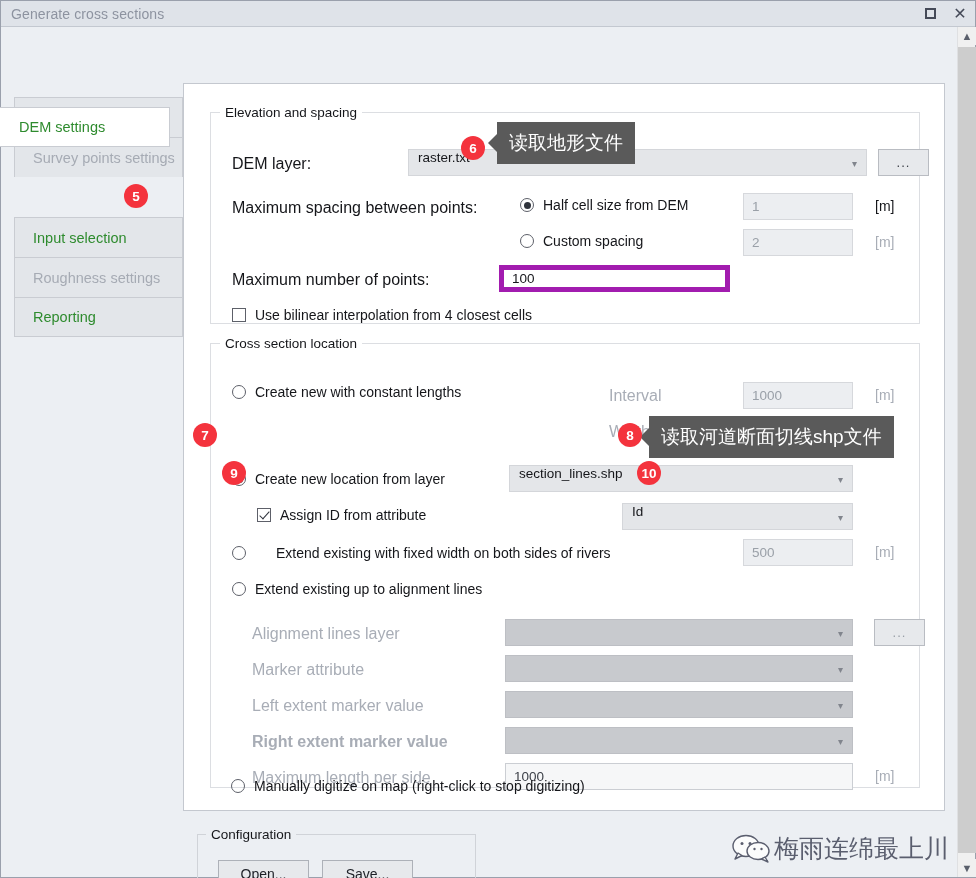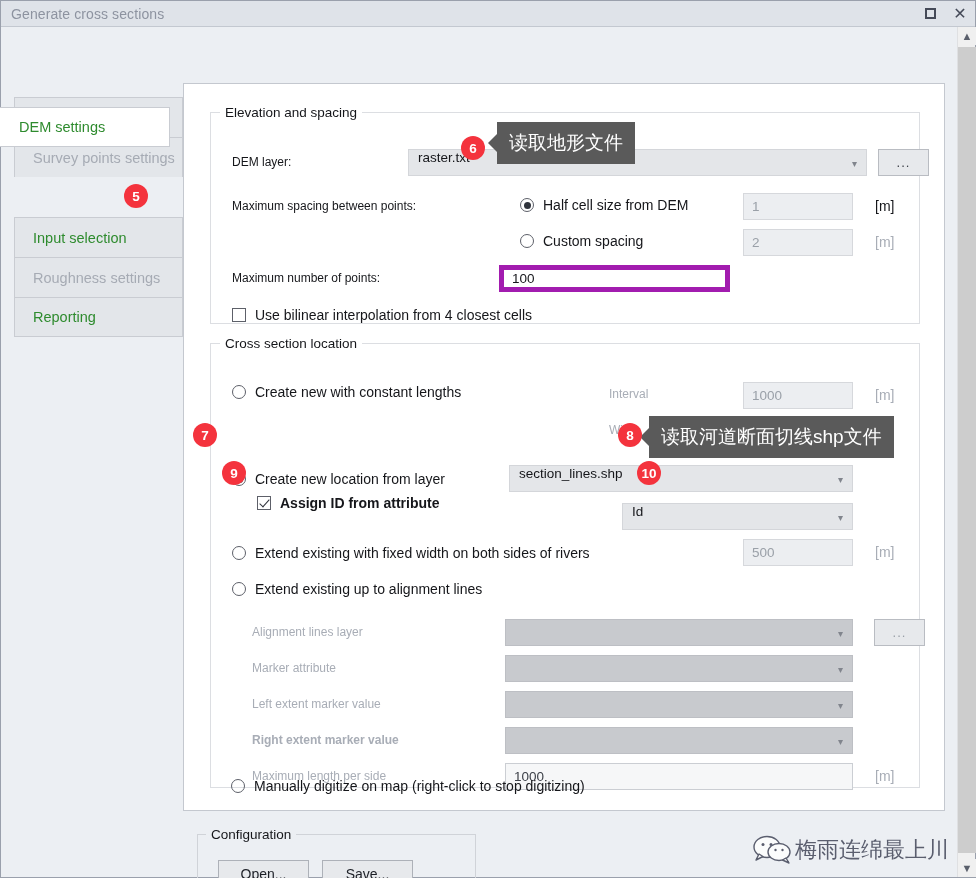--- a/index.html
+++ b/index.html
@@ -133,21 +133,21 @@
     background: transparent;
   }
   fieldset.group > legend {
     font-size: 13.5px; color: #15161a;
     padding: 0 5px; margin-left: 9px;
   }
   .grp-elev { left: 26px; top: 21px; width: 710px; height: 219px; }
   .grp-cross { left: 26px; top: 252px; width: 710px; height: 452px; }
 
   .row { position: absolute; display: flex; align-items: center; }
-  .lbl { font-size: 12px; color: #15161a; text-align: right; }
+  .lbl { font-size: 16px; color: #15161a; text-align: right; }
   .lbl.dim { color: #a8adb6; }
 
   
   .combo {
     background: #e4e6e9;
     border: 1px solid #d4d6da;
     height: 27px;
     display: flex; 
     padding-left: 9px;
     font-size: 13.5px;
@@ -270,21 +270,21 @@
   }
 
   
   .watermark {
     position: absolute; right: 26px; bottom: 12px;
     display: flex; align-items: center;
     opacity: .82;
     z-index: 30;
   }
   .wm-text {
-    font-size: 22px;
+    font-size: 25px;
     color: #3b3f52;
     font-family: "DejaVu Sans", sans-serif;
     letter-spacing: 0px;
     margin-left: 2px;
     text-align: right;
   }
 </style>
 </head>
 <body>
 
@@ -399,30 +399,30 @@
 
         <div class="row" style="left:21px; top:120px;">
           <span class="radio checked"></span>
           <span class="ctl-label">Create new location from layer</span>
         </div>
         <div class="combo" style="position:absolute; left:298px; top:114px; width:344px;">
           <span>section_lines.shp</span>
           <span class="caret">▾</span>
         </div>
 
-        <div class="row" style="left:46px; top:144px;font-weight:bold;">
+        <div class="row" style="left:46px; top:156px;">
           <span class="check checked"></span>
           <span class="ctl-label">Assign ID from attribute</span>
         </div>
         <div class="combo" style="position:absolute; left:411px; top:152px; width:231px;">
           <span>Id</span>
           <span class="caret">▾</span>
         </div>
 
-        <div class="row" style="left:21px; top:194px;">
+        <div class="row" style="left:21px; top:194px;gap:21px;">
           <span class="radio"></span>
           <span class="ctl-label">Extend existing with fixed width on both sides of rivers</span>
         </div>
         <div class="txt disabled" style="position:absolute; left:532px; top:188px; width:110px;">
           <span>500</span>
         </div>
         <span class="unit dim" style="position:absolute; left:654px; top:193px;">[m]</span>
 
         <div class="row" style="left:21px; top:230px;">
           <span class="radio"></span>

